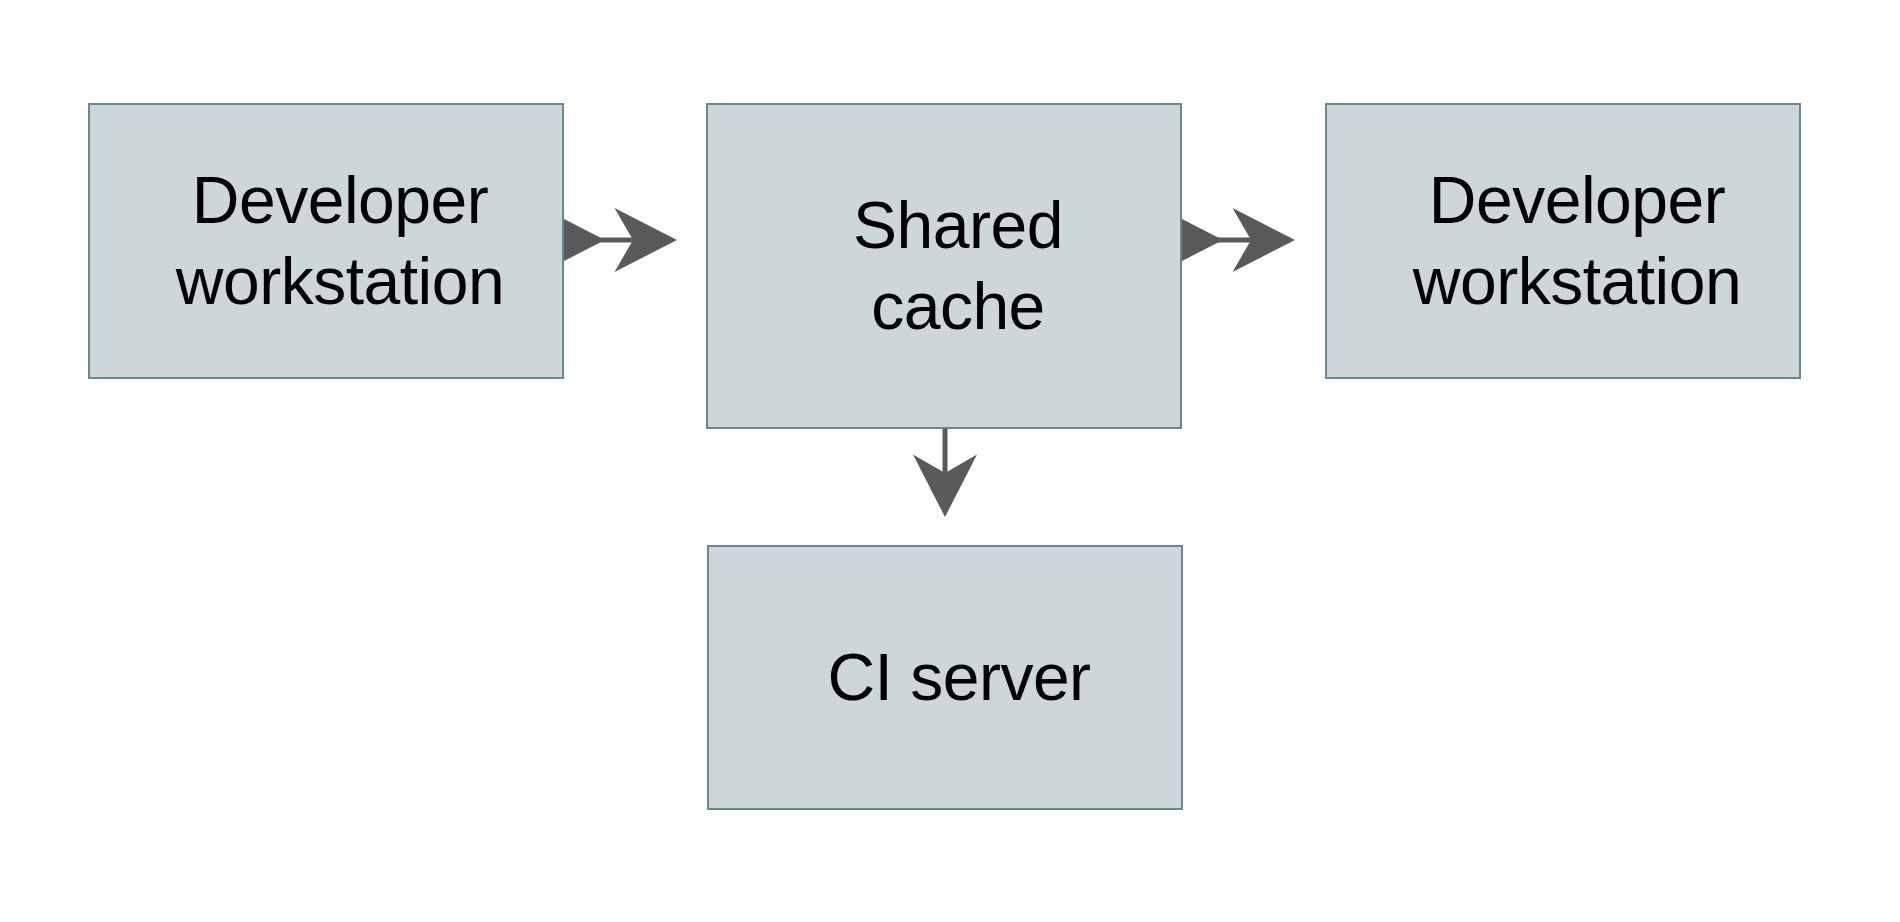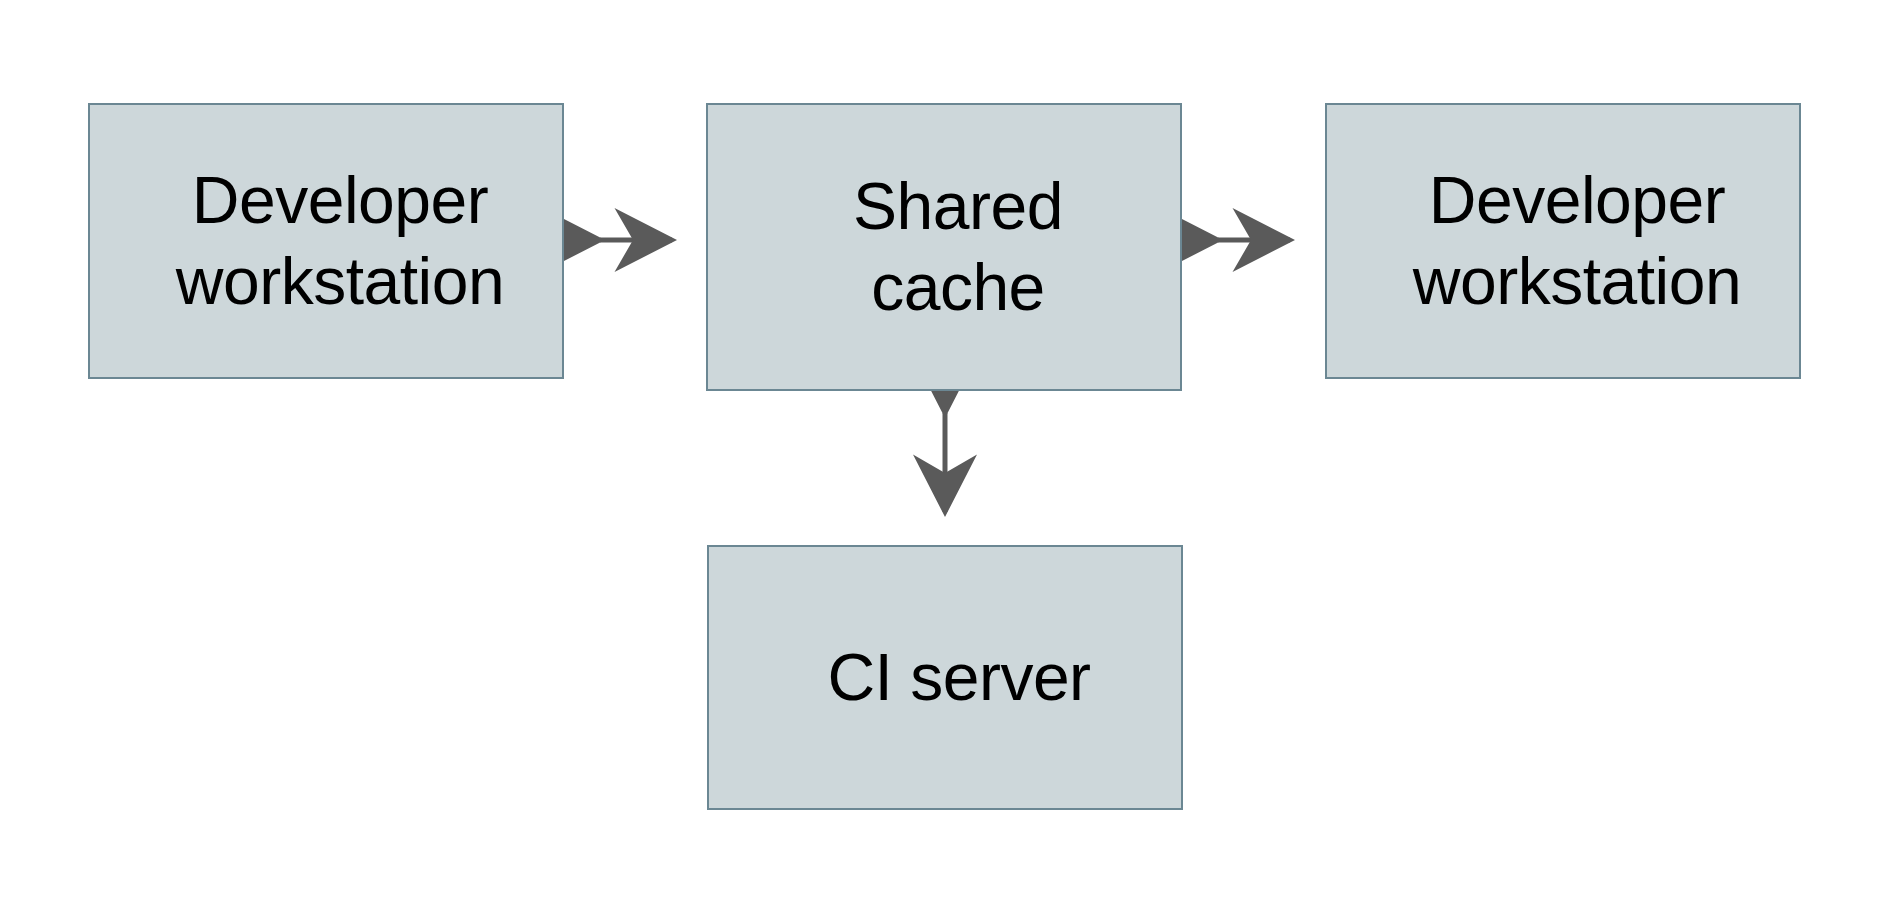--- a/index.html
+++ b/index.html
@@ -33,21 +33,21 @@
     font-family: "Liberation Sans", sans-serif;
     font-size: 66px;
     line-height: 1.22;
     color: #000000;
     font-weight: 400;
     letter-spacing: -0.5px;
     white-space: pre-line;
     padding: 0 8px;
   }
   #node-dev-left  { left: 88px;   top: 103px; width: 476px; height: 276px; }
-  #node-cache     { left: 706px;  top: 103px; width: 476px; height: 288px; }
+  #node-cache     { left: 706px;  top: 103px; width: 476px; height: 326px; }
   #node-dev-right { left: 1325px; top: 103px; width: 476px; height: 276px; }
   #node-ci        { left: 707px;  top: 545px; width: 476px; height: 265px; }
 
   .edge-layer {
     position: absolute;
     left: 0;
     top: 0;
     width: 1900px;
     height: 922px;
     pointer-events: none;

